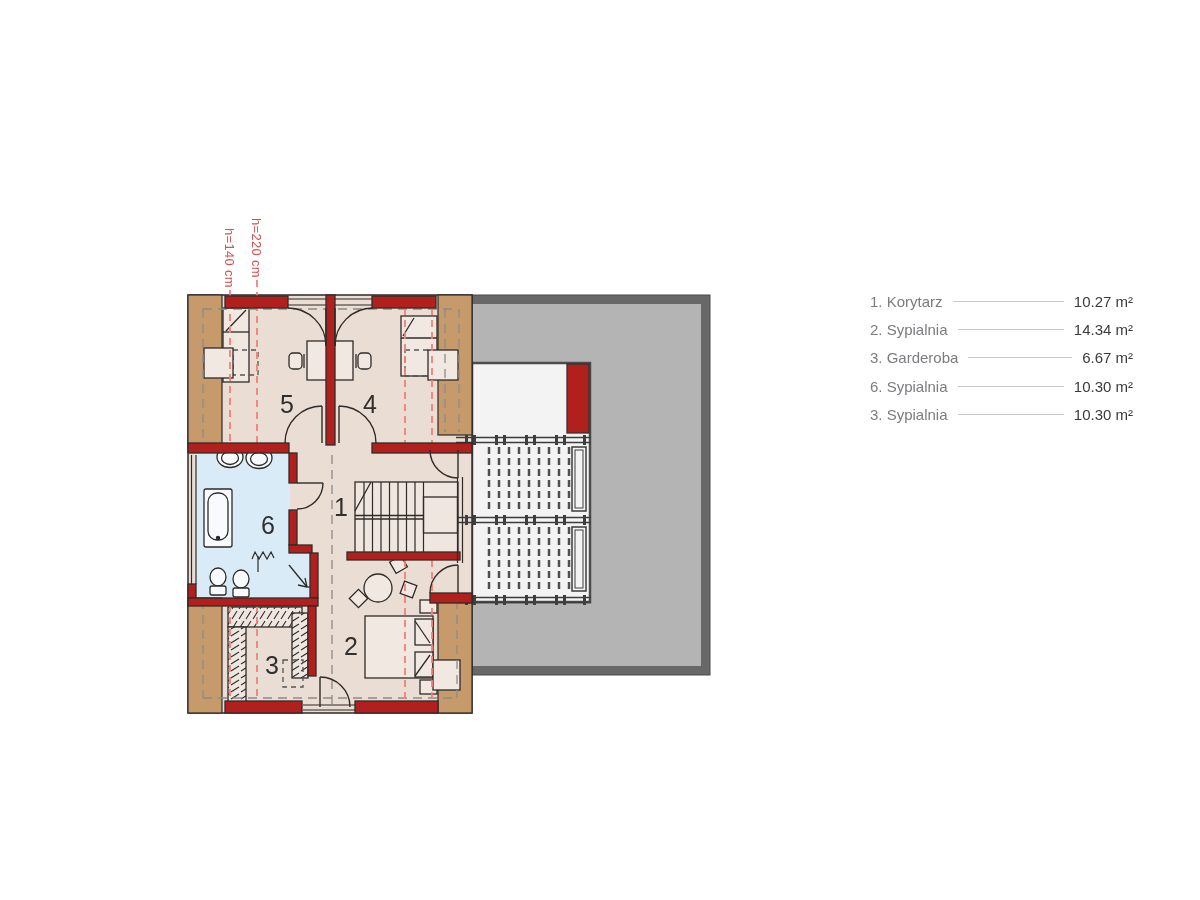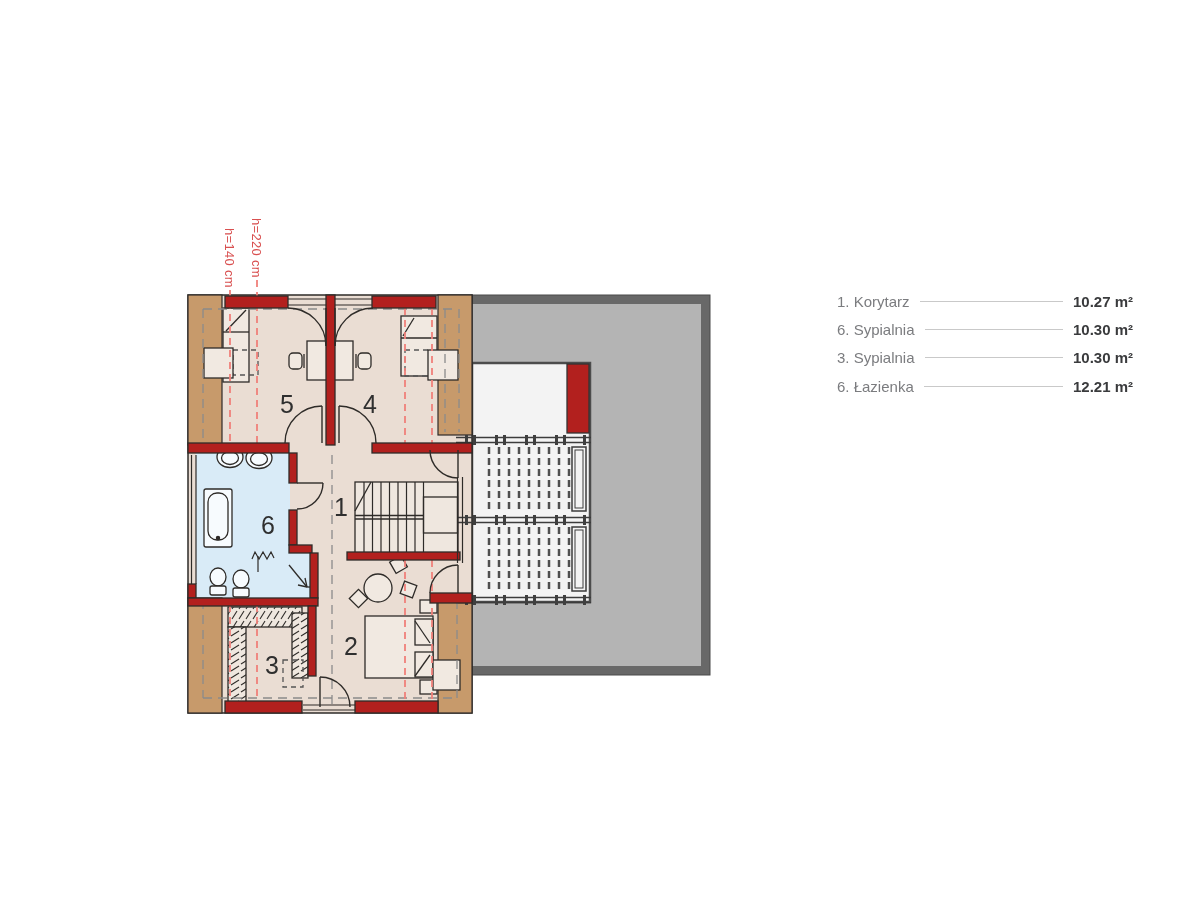--- a/index.html
+++ b/index.html
@@ -1,23 +1,23 @@
 <!DOCTYPE html>
 <html><head>
 <meta charset="utf-8">
 <style>
   html,body{margin:0;padding:0;background:#ffffff;}
   .canvas{position:relative;width:1200px;height:900px;background:#ffffff;overflow:hidden;
           font-family:"Liberation Sans",sans-serif;}
   .plan-svg{position:absolute;left:0;top:0;}
   .legend{position:absolute;left:837px;top:287px;width:296px;}
-  .legend-row{display:flex;align-items:center;height:28.4px;font-size:15px;}
+  .legend-row{display:flex;align-items:center;height:28.4px;font-size:15px;margin-left:33px;}
   .l-label{color:#7b7c7f;white-space:nowrap;}
   .l-line{flex:1;height:0;border-top:1.5px solid #c9c9c9;margin:0 10px;}
-  .l-value{font-weight:700;color:#3a3b3d;white-space:nowrap;}
+  .l-value{font-weight:400;color:#3a3b3d;white-space:nowrap;}
   .room-num{font-family:"Liberation Sans",sans-serif;font-size:25px;fill:#2f2f2f;}
   .h-note{font-family:"Liberation Sans",sans-serif;font-size:13px;fill:#d95050;letter-spacing:.3px;}
 </style>
 </head>
 <body>
 
 <div class="canvas">
 
   <svg class="plan-svg" width="1200" height="900" viewBox="0 0 1200 900">
     <defs>
@@ -313,29 +313,34 @@
     </g>
   </svg>
 
   <div class="legend">
     <div class="legend-row">
       <span class="l-label">1. Korytarz</span>
       <span class="l-line"></span>
       <span class="l-value">10.27 m²</span>
     </div>
     <div class="legend-row">
+      <span class="l-label">2. Sypialnia</span>
+      <span class="l-line"></span>
+      <span class="l-value">14.34 m²</span>
+    </div>
+    <div class="legend-row">
+      <span class="l-label">3. Garderoba</span>
+      <span class="l-line"></span>
+      <span class="l-value">6.67 m²</span>
+    </div>
+    <div class="legend-row">
       <span class="l-label">6. Sypialnia</span>
       <span class="l-line"></span>
       <span class="l-value">10.30 m²</span>
     </div>
     <div class="legend-row">
       <span class="l-label">3. Sypialnia</span>
       <span class="l-line"></span>
       <span class="l-value">10.30 m²</span>
     </div>
-    <div class="legend-row">
-      <span class="l-label">6. Łazienka</span>
-      <span class="l-line"></span>
-      <span class="l-value">12.21 m²</span>
-    </div>
   </div>
 
 </div>
 
 </body></html>

